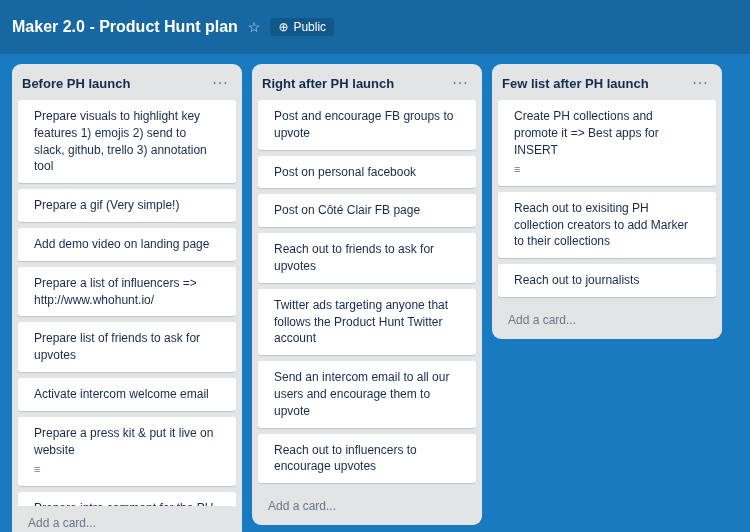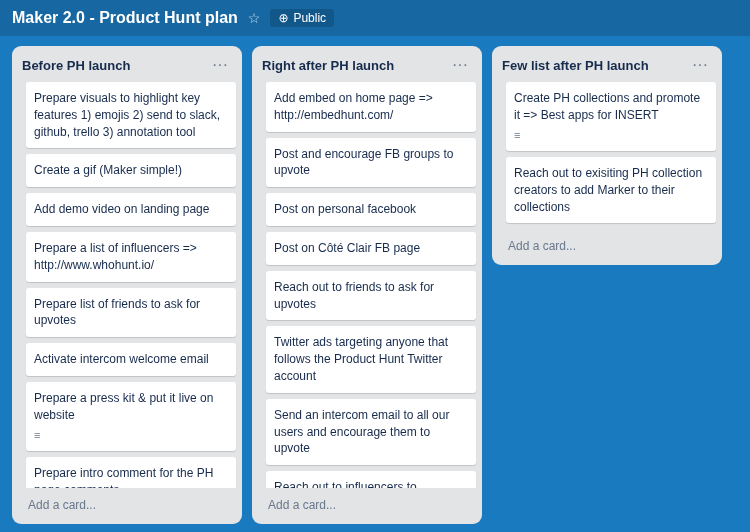--- a/index.html
+++ b/index.html
@@ -11,21 +11,21 @@
       overflow: hidden;
     }
 
     
     .header {
       background: rgba(0,0,0,0.15);
       padding: 8px 12px;
       display: flex;
       align-items: center;
       gap: 10px;
-      height: 36px;
+      height: 54px;
     }
     .header-title {
       color: #fff;
       font-size: 16px;
       font-weight: 700;
     }
     .header-icon {
       color: rgba(255,255,255,0.75);
       font-size: 14px;
       cursor: pointer;
@@ -80,28 +80,27 @@
     .column-cards {
       padding: 0 6px;
       overflow-y: auto;
       flex: 1;
     }
 
     
     .card {
       background: #fff;
       border-radius: 3px;
-      padding: 8px 8px;
+      padding: 8px 16px;
       margin-bottom: 6px;
       font-size: 12px;
       color: #172b4d;
       line-height: 1.4;
       box-shadow: 0 1px 1px rgba(0,0,0,0.15);
       cursor: pointer;
-      margin-left: 8px;
     }
     .card-icon {
       color: #6b778c;
       font-size: 11px;
       margin-top: 4px;
       display: block;
     }
 
     
     .add-card {
@@ -129,51 +128,51 @@
 </div>
 
 <div class="board" id="board-container">
     <div class="column">
       <div class="column-header">
         <span class="column-title">Before PH launch</span>
         <span class="column-menu">···</span>
       </div>
       <div class="column-cards">
         <div class="card">Prepare visuals to highlight key features 1) emojis 2) send to slack, github, trello 3) annotation tool</div>
-        <div class="card">Create a gif (Maker simple!)</div>
+        <div class="card">Prepare a gif (Very simple!)</div>
         <div class="card">Add demo video on landing page</div>
         <div class="card">Prepare a list of influencers =&gt; http://www.whohunt.io/</div>
         <div class="card">Prepare list of friends to ask for upvotes</div>
         <div class="card">Activate intercom welcome email</div>
         <div class="card">Prepare a press kit &amp; put it live on website<span class="card-icon">≡</span></div>
         <div class="card">Prepare intro comment for the PH page comments</div>
       </div>
       <div class="add-card"><span class="add-card-btn">Add a card...</span></div>
     </div>
     <div class="column">
       <div class="column-header">
         <span class="column-title">Right after PH launch</span>
         <span class="column-menu">···</span>
       </div>
       <div class="column-cards">
-        <div class="card">Add embed on home page =&gt; http://embedhunt.com/</div>
         <div class="card">Post and encourage FB groups to upvote</div>
         <div class="card">Post on personal facebook</div>
         <div class="card">Post on Côté Clair FB page</div>
         <div class="card">Reach out to friends to ask for upvotes</div>
         <div class="card">Twitter ads targeting anyone that follows the Product Hunt Twitter account</div>
         <div class="card">Send an intercom email to all our users and encourage them to upvote</div>
         <div class="card">Reach out to influencers to encourage upvotes</div>
       </div>
       <div class="add-card"><span class="add-card-btn">Add a card...</span></div>
     </div>
     <div class="column">
       <div class="column-header">
         <span class="column-title">Few list after PH launch</span>
         <span class="column-menu">···</span>
       </div>
       <div class="column-cards">
         <div class="card">Create PH collections and promote it =&gt; Best apps for INSERT<span class="card-icon">≡</span></div>
         <div class="card">Reach out to exisiting PH collection creators to add Marker to their collections</div>
+        <div class="card">Reach out to journalists</div>
       </div>
       <div class="add-card"><span class="add-card-btn">Add a card...</span></div>
     </div>
   </div>
 
 </body></html>

